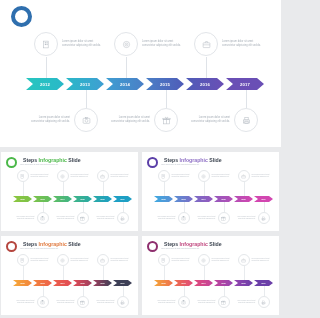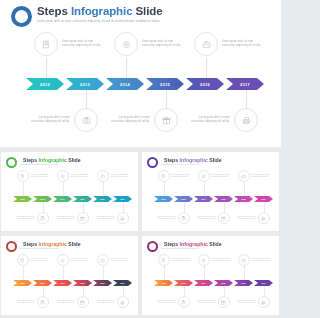--- a/index.html
+++ b/index.html
@@ -99,26 +99,20 @@
 </style>
 </head>
 <body>
 
 <div class="page">
 
   <div class="main-slide">
 
     <div class="hdr">
       <div class="ring"></div>
-      <div class="hdr-text">
-        <div class="title">
-          <span>Steps </span><span class="accent">Infographic</span><span> Slide</span>
-        </div>
-        <div class="subtitle">Lorem ipsum dolor sit amet, consectetur adipiscing elit sed do eiusmod tempor incididunt ut labore.</div>
-      </div>
     </div>
 
     <div class="timeline">
       <div class="arrow-row" id="main-arrows">
           <div class="arrow" style="background: linear-gradient(90deg, rgb(39, 198, 191), rgb(42, 184, 200));">
             <span>2012</span>
           </div>
           <div class="arrow" style="background: linear-gradient(90deg, rgb(42, 184, 200), rgb(63, 158, 210));">
             <span>2013</span>
           </div>

